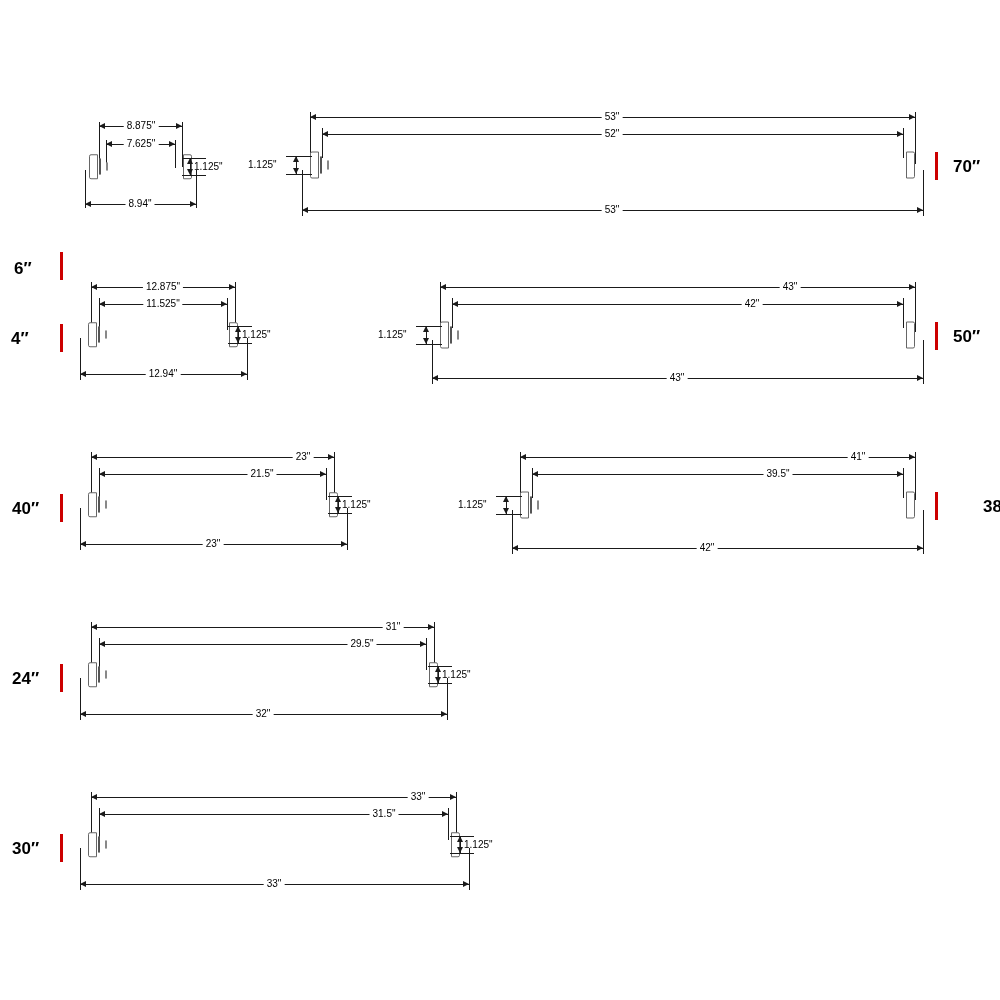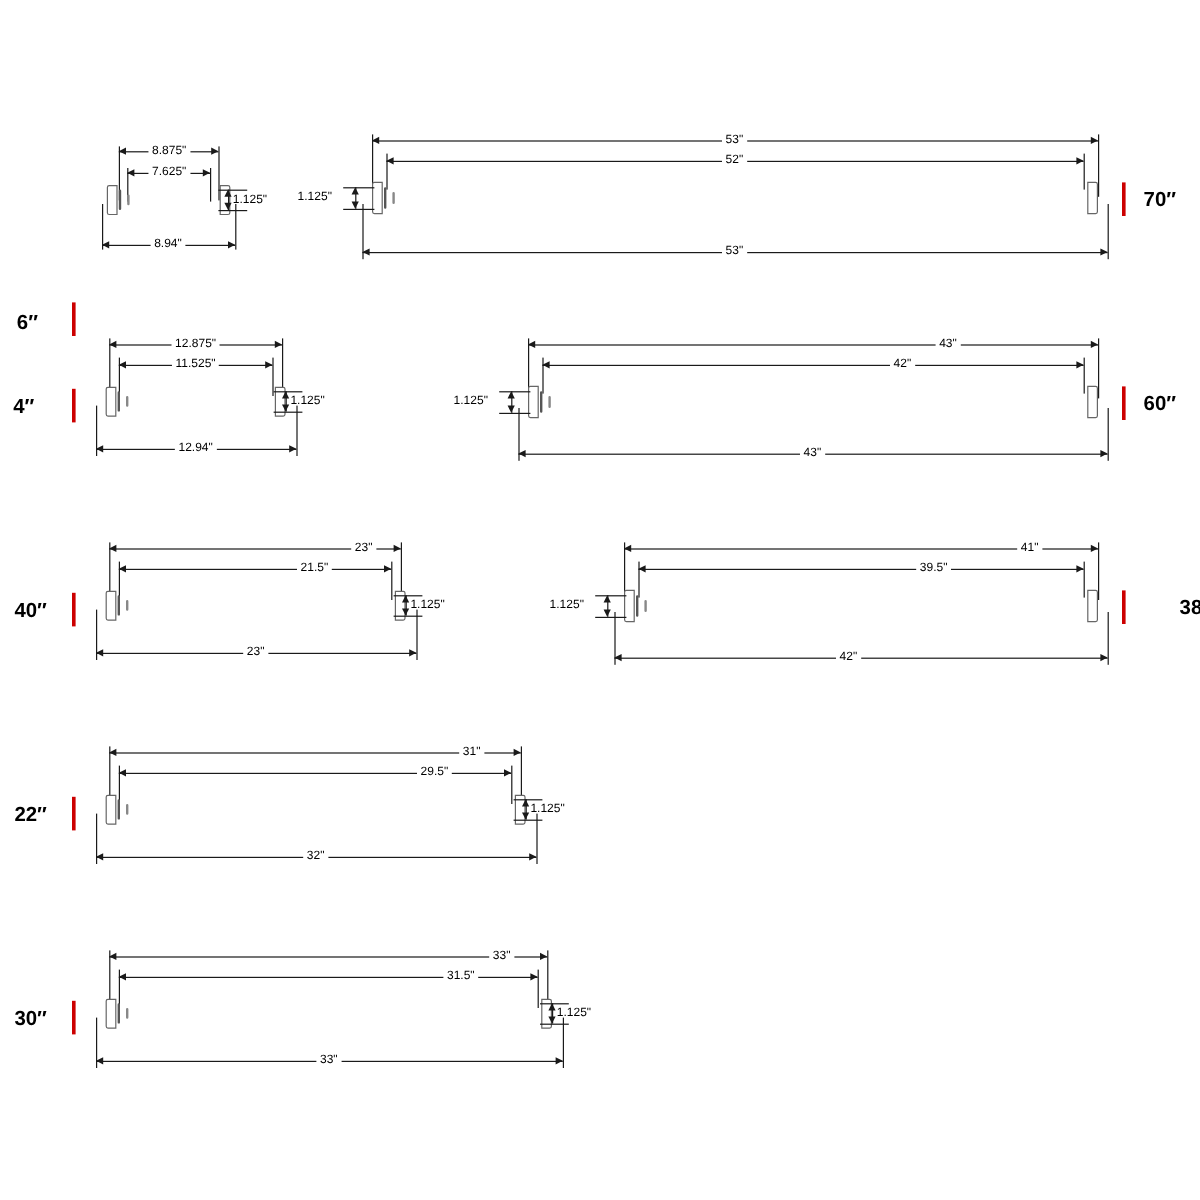--- a/index.html
+++ b/index.html
@@ -358,21 +358,21 @@
     <div class="vdim" style="left:238px; top:56px; height:17px;"></div>
     <div class="vdim-text" style="left:242px; top:65px;">1.125"</div>
 
     <div class="ext" style="left:80px; top:68px; height:42px;"></div>
     <div class="ext" style="left:247px; top:68px; height:42px;"></div>
     <div class="dim" style="left:80px; top:104px; width:167px;"></div>
     <div class="dim-text" style="left:163px; top:104px;">12.94"</div>
   </div>
 
   <div class="item" style="left:380px; top:270px; width:620px; height:130px;">
-    <div class="size-label" style="left:573px; top:58px;">60″</div>
+    <div class="size-label" style="left:573px; top:58px;">50″</div>
     <div class="size-tick" style="left:555px; top:52px; height:28px;"></div>
 
     <div class="ext" style="left:60px; top:12px; height:50px;"></div>
     <div class="ext" style="left:535px; top:12px; height:50px;"></div>
     <div class="dim" style="left:60px; top:17px; width:475px;"></div>
     <div class="dim-text" style="left:410px; top:17px;">43"</div>
 
     <div class="ext" style="left:72px; top:28px; height:30px;"></div>
     <div class="ext" style="left:523px; top:28px; height:30px;"></div>
     <div class="dim" style="left:72px; top:34px; width:451px;"></div>
@@ -567,21 +567,21 @@
     <div class="vdim" style="left:66px; top:56px; height:18px;"></div>
     <div class="vdim-text" style="left:18px; top:65px;">1.125"</div>
 
     <div class="ext" style="left:72px; top:70px; height:44px;"></div>
     <div class="ext" style="left:483px; top:70px; height:44px;"></div>
     <div class="dim" style="left:72px; top:108px; width:411px;"></div>
     <div class="dim-text" style="left:267px; top:108px;">42"</div>
   </div>
 
   <div class="item" style="left:0; top:610px; width:500px; height:130px;">
-    <div class="size-label" style="left:12px; top:60px;">22″</div>
+    <div class="size-label" style="left:12px; top:60px;">24″</div>
     <div class="size-tick" style="left:60px; top:54px; height:28px;"></div>
 
     <div class="ext" style="left:91px; top:12px; height:48px;"></div>
     <div class="ext" style="left:434px; top:12px; height:48px;"></div>
     <div class="dim" style="left:91px; top:17px; width:343px;"></div>
     <div class="dim-text" style="left:393px; top:17px;">31"</div>
 
     <div class="ext" style="left:99px; top:28px; height:32px;"></div>
     <div class="ext" style="left:426px; top:28px; height:32px;"></div>
     <div class="dim" style="left:99px; top:34px; width:327px;"></div>

